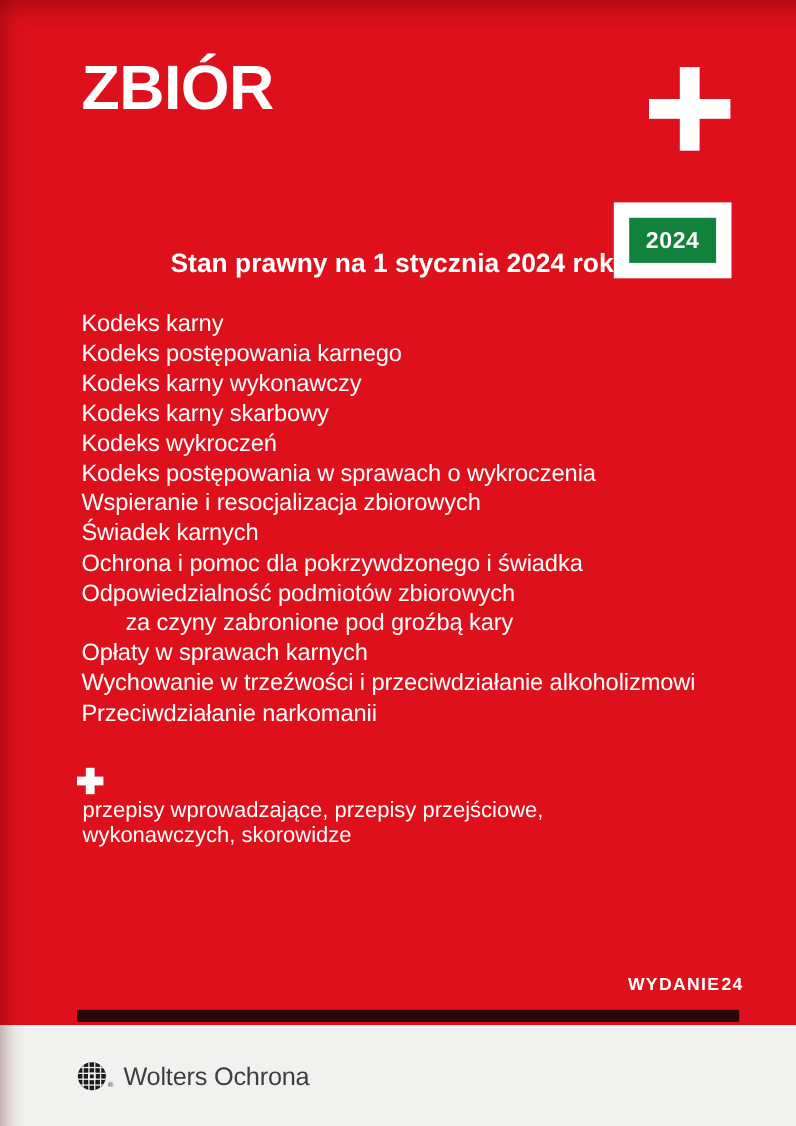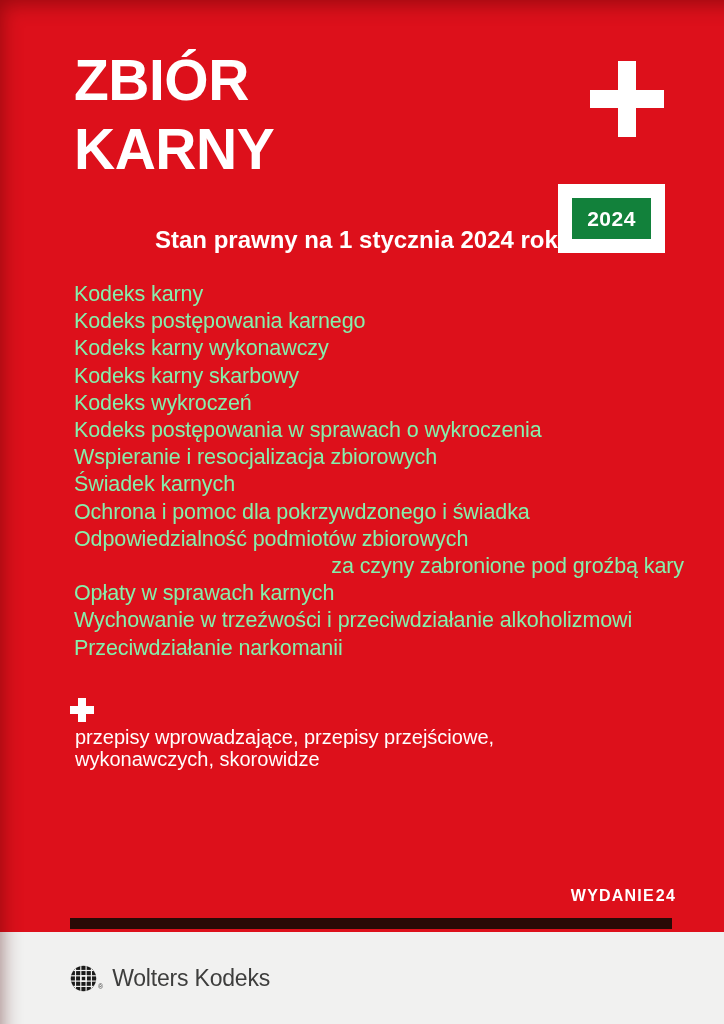--- a/index.html
+++ b/index.html
@@ -45,24 +45,24 @@
   }
 
   .status-line {
     position: absolute; left: 155px; top: 226px;
     color: #ffffff; font-weight: bold; font-size: 24px; white-space: nowrap;
   }
 
   
   .acts {
     position: absolute; left: 74px; top: 281px; width: 610px;
-    color: #86efac; font-size: 21.5px; line-height: 27.2px; letter-spacing: -0.1px;
+    color: #ffffff; font-size: 21.5px; line-height: 27.2px; letter-spacing: -0.1px;
   }
   .act { white-space: nowrap; }
-  .act.indent { padding-left: 40px; text-align: right; }
+  .act.indent { padding-left: 40px; }
 
   
   .small-plus { position: absolute; left: 70px; top: 698px; width: 24px; height: 24px; }
   .small-plus .h { position: absolute; left: 0; right: 0; top: 8px; height: 8px; background: #fff; }
   .small-plus .v { position: absolute; top: 0; bottom: 0; left: 8px; width: 8px; background: #fff; }
 
   .extras {
     position: absolute; left: 75px; top: 726px;
     color: #fffdfc; font-size: 20px; line-height: 22.4px;
   }
@@ -96,21 +96,20 @@
 </style>
 </head>
 <body>
 
 <div class="page">
 
   <div class="cover">
 
     <div class="title">
       <div>ZBIÓR</div>
-      <div>KARNY</div>
     </div>
 
     <div class="big-plus">
       <div class="h"></div>
       <div class="v"></div>
     </div>
 
     <div class="year-card">
       <div class="year-green">2024</div>
     </div>
@@ -169,18 +168,18 @@
             <rect x="0" y="5.1" width="28" height="1.2" fill="#f1f1f0"></rect>
             <rect x="0" y="10.6" width="28" height="1.2" fill="#f1f1f0"></rect>
             <rect x="0" y="16.1" width="28" height="1.2" fill="#f1f1f0"></rect>
             <rect x="0" y="21.6" width="28" height="1.2" fill="#f1f1f0"></rect>
             <rect x="10.4" y="10.4" width="7.2" height="7.2" fill="#f1f1f0"></rect>
             <rect x="12.2" y="12.2" width="3.6" height="3.6" fill="#1b1b1a"></rect>
           </g>
         </svg>
       </span>
       <span class="reg">®</span>
-      <span class="wordmark">Wolters Kodeks</span>
+      <span class="wordmark">Wolters Ochrona</span>
     </div>
   </div>
 
   <div class="edge-shadow"></div>
 </div>
 
 </body></html>

